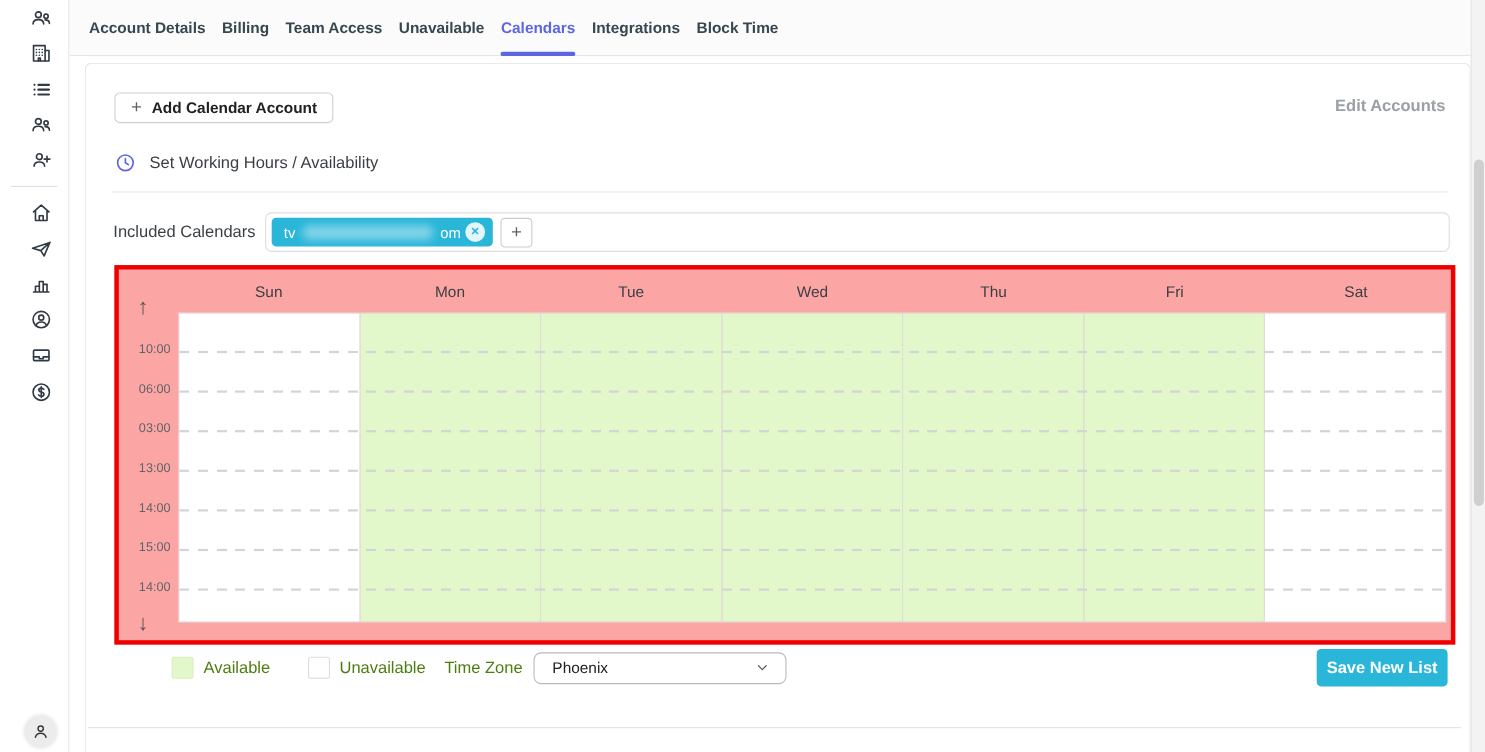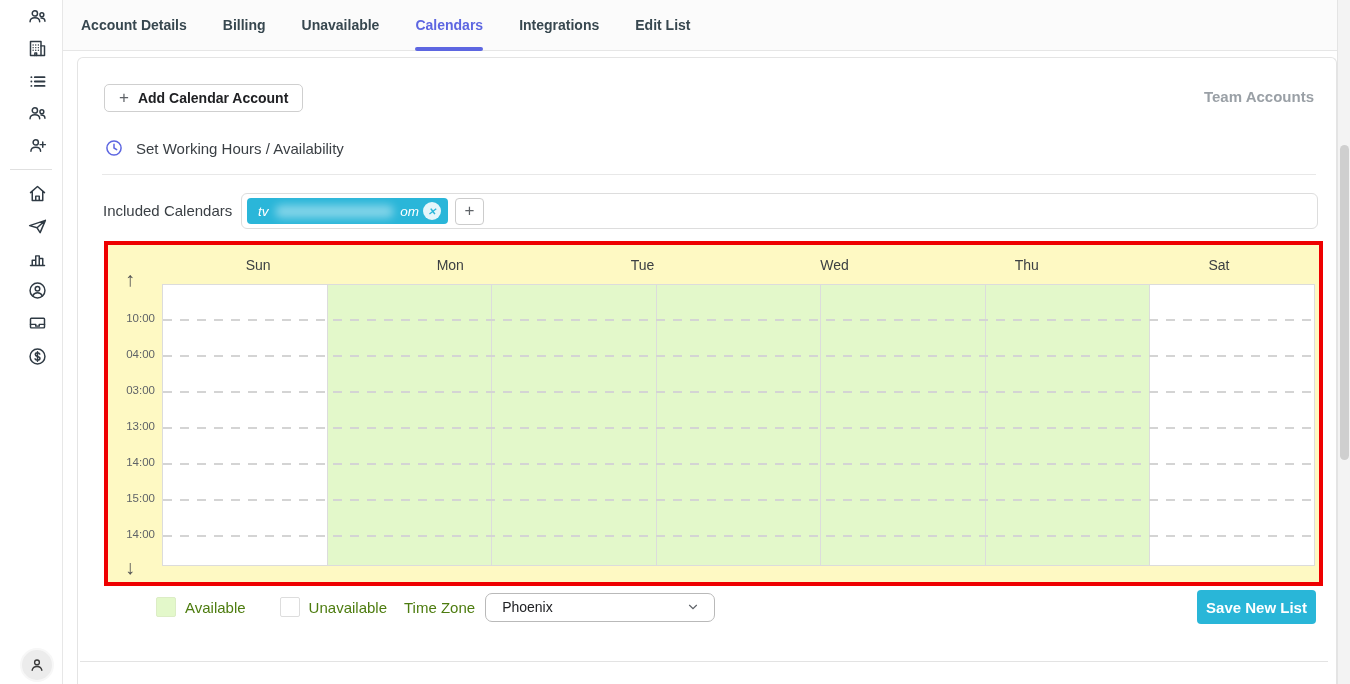--- a/index.html
+++ b/index.html
@@ -13,21 +13,21 @@
   .side-icon { position:absolute; left:27px; width:21px; height:21px; cursor:pointer; }
   .side-icon svg { width:21px; height:21px; stroke:#2f3a44; fill:none;
     stroke-width:1.7; stroke-linecap:round; stroke-linejoin:round; }
   .side-divider { position:absolute; left:10px; right:10px; top:169px; height:1px; background:#e0e0e0; }
   .avatar { position:absolute; left:20px; top:648px; width:34px; height:34px; border-radius:50%;
     background:#ececec; border:2px solid #f7f7f7; display:flex; align-items:center; justify-content:center; cursor:pointer; }
   .avatar svg { width:18px; height:18px; stroke:#3a3a3a; fill:none; stroke-width:1.8; stroke-linecap:round; }
 
   
   .tabbar { position:absolute; left:63px; right:0; top:0; height:51px; background:#fbfbfb;
-    border-bottom:1px solid #e6e6e6; display:flex; align-items:center; padding-left:18px; gap:36px; z-index:4; }
+    border-bottom:1px solid #e6e6e6; display:flex; align-items:center; padding-left:18px; gap:15px; z-index:4; }
   .tab { position:relative; height:51px; display:flex; align-items:center;
     font-size:14px; font-weight:600; color:#37474f; cursor:pointer; white-space:nowrap; }
   .tab.active { color:#5d66e1; }
   .tab.active::after { content:""; position:absolute; left:0; right:0; bottom:0; height:4px;
     background:#5d66e1; border-radius:3px; }
 
   
   .card { position:absolute; left:77px; top:57px; width:1260px; height:640px;
     background:#fff; border:1px solid #e4e4e4; border-bottom:none; border-radius:6px 6px 0 0; }
 
@@ -43,32 +43,32 @@
   .wh-title { font-size:15px; color:#3a3f44; }
 
   .divider-1 { position:absolute; left:24px; right:20px; top:116px; height:1px; background:#e8e8e8; }
   .divider-bottom { position:absolute; left:2px; right:8px; top:603px; height:1px; background:#e3e3e3; }
 
   
   .inc-label { position:absolute; left:25px; top:144px; font-size:15px; color:#3a3f44; }
   .inc-box { position:absolute; left:163px; right:18px; top:135px; height:36px;
     border:1px solid #ddd; border-radius:6px; display:flex; align-items:center; padding:0 5px; gap:7px; }
   .chip { height:26px; width:201px; background:#2ab6d9; border-radius:4px; color:#fff;
-    display:flex; align-items:center; padding:0 7px 0 11px; font-size:13.5px; cursor:default;font-style:italic; }
+    display:flex; align-items:center; padding:0 7px 0 11px; font-size:13.5px; cursor:default; }
   .chip-blur { flex:1; height:13px; margin:0 6px; border-radius:7px;
     background:rgba(255,255,255,0.42); filter:blur(4px); }
   .chip-close { width:18px; height:18px; border-radius:50%; background:rgba(255,255,255,0.88);
     color:#2ab6d9; font-size:10px; font-weight:700; display:flex; align-items:center; justify-content:center;
     cursor:pointer; margin-left:4px; }
   .inc-add { width:29px; height:27px; border:1px solid #ccc; border-radius:4px; background:#fff;
     color:#5f6368; font-size:17px; display:flex; align-items:center; justify-content:center; cursor:pointer; }
 
   
   .redbox { position:absolute; left:26px; top:183px; width:1219px; height:345px;
-    border:4px solid #ee0000; background:#fef9c3; }
+    border:4px solid #ee0000; background:#fca5a5; }
   .day-header-row { position:absolute; left:54px; top:8px; width:1153px; height:24px; display:flex; }
   .day-head { flex:1; text-align:center; font-size:14px; color:#3c4043; line-height:24px; }
   .grid { position:absolute; left:54px; top:39px; width:1153px; height:282px;
     border:1px solid #dcdcdc; }
   .grid-cols { position:absolute; inset:0; display:flex; }
   .day-col { flex:1; background:#fff; cursor:pointer; }
   .day-col + .day-col { border-left:1px solid #dcdcdc; }
   .day-col.available { background:#e3f8ca; }
   .hour-lines { position:absolute; inset:0; pointer-events:none; }
   .hour-line { position:absolute; left:0; right:0; height:2px;
@@ -177,33 +177,34 @@
       <svg viewBox="0 0 24 24">
           <circle cx="12" cy="8.5" r="3.2"></circle>
           <path d="M5.5 19c.8-3.4 3.4-5 6.5-5s5.7 1.6 6.5 5"></path>
         </svg>
     </div>
   </aside>
 
   <nav class="tabbar">
     <div class="tab">Account Details</div>
     <div class="tab">Billing</div>
+    <div class="tab">Team Access</div>
     <div class="tab">Unavailable</div>
     <div class="tab active">Calendars</div>
     <div class="tab">Integrations</div>
-    <div class="tab">Edit List</div>
+    <div class="tab">Block Time</div>
   </nav>
 
   <main class="card">
 
     <button class="add-btn">
       <span class="plus">+</span>
       <span>Add Calendar Account</span>
     </button>
-    <div class="edit-accounts">Team Accounts</div>
+    <div class="edit-accounts">Edit Accounts</div>
 
     <div class="wh-header">
       <svg viewBox="0 0 24 24">
           <circle cx="12" cy="12" r="8.5"></circle>
           <path d="M12 7.5V12l3.2 2"></path>
         </svg>
       <span class="wh-title">Set Working Hours / Availability</span>
     </div>
 
     <div class="divider-1"></div>
@@ -219,26 +220,27 @@
       <div class="inc-add">+</div>
     </div>
 
     <div class="redbox">
       <div class="day-header-row">
           <div class="day-head">Sun</div>
           <div class="day-head">Mon</div>
           <div class="day-head">Tue</div>
           <div class="day-head">Wed</div>
           <div class="day-head">Thu</div>
+          <div class="day-head">Fri</div>
           <div class="day-head">Sat</div>
         </div>
       <div class="scroll-arrow arrow-up">↑</div>
       <div class="time-gutter">
           <div class="time-label" style="top: 28px;">10:00</div>
-          <div class="time-label" style="top: 64px;">04:00</div>
+          <div class="time-label" style="top: 64px;">06:00</div>
           <div class="time-label" style="top: 100px;">03:00</div>
           <div class="time-label" style="top: 136px;">13:00</div>
           <div class="time-label" style="top: 172px;">14:00</div>
           <div class="time-label" style="top: 208px;">15:00</div>
           <div class="time-label" style="top: 244px;">14:00</div>
         </div>
       <div class="grid">
         <div class="grid-cols">
             <div class="day-col"></div>
             <div class="day-col available"></div>

